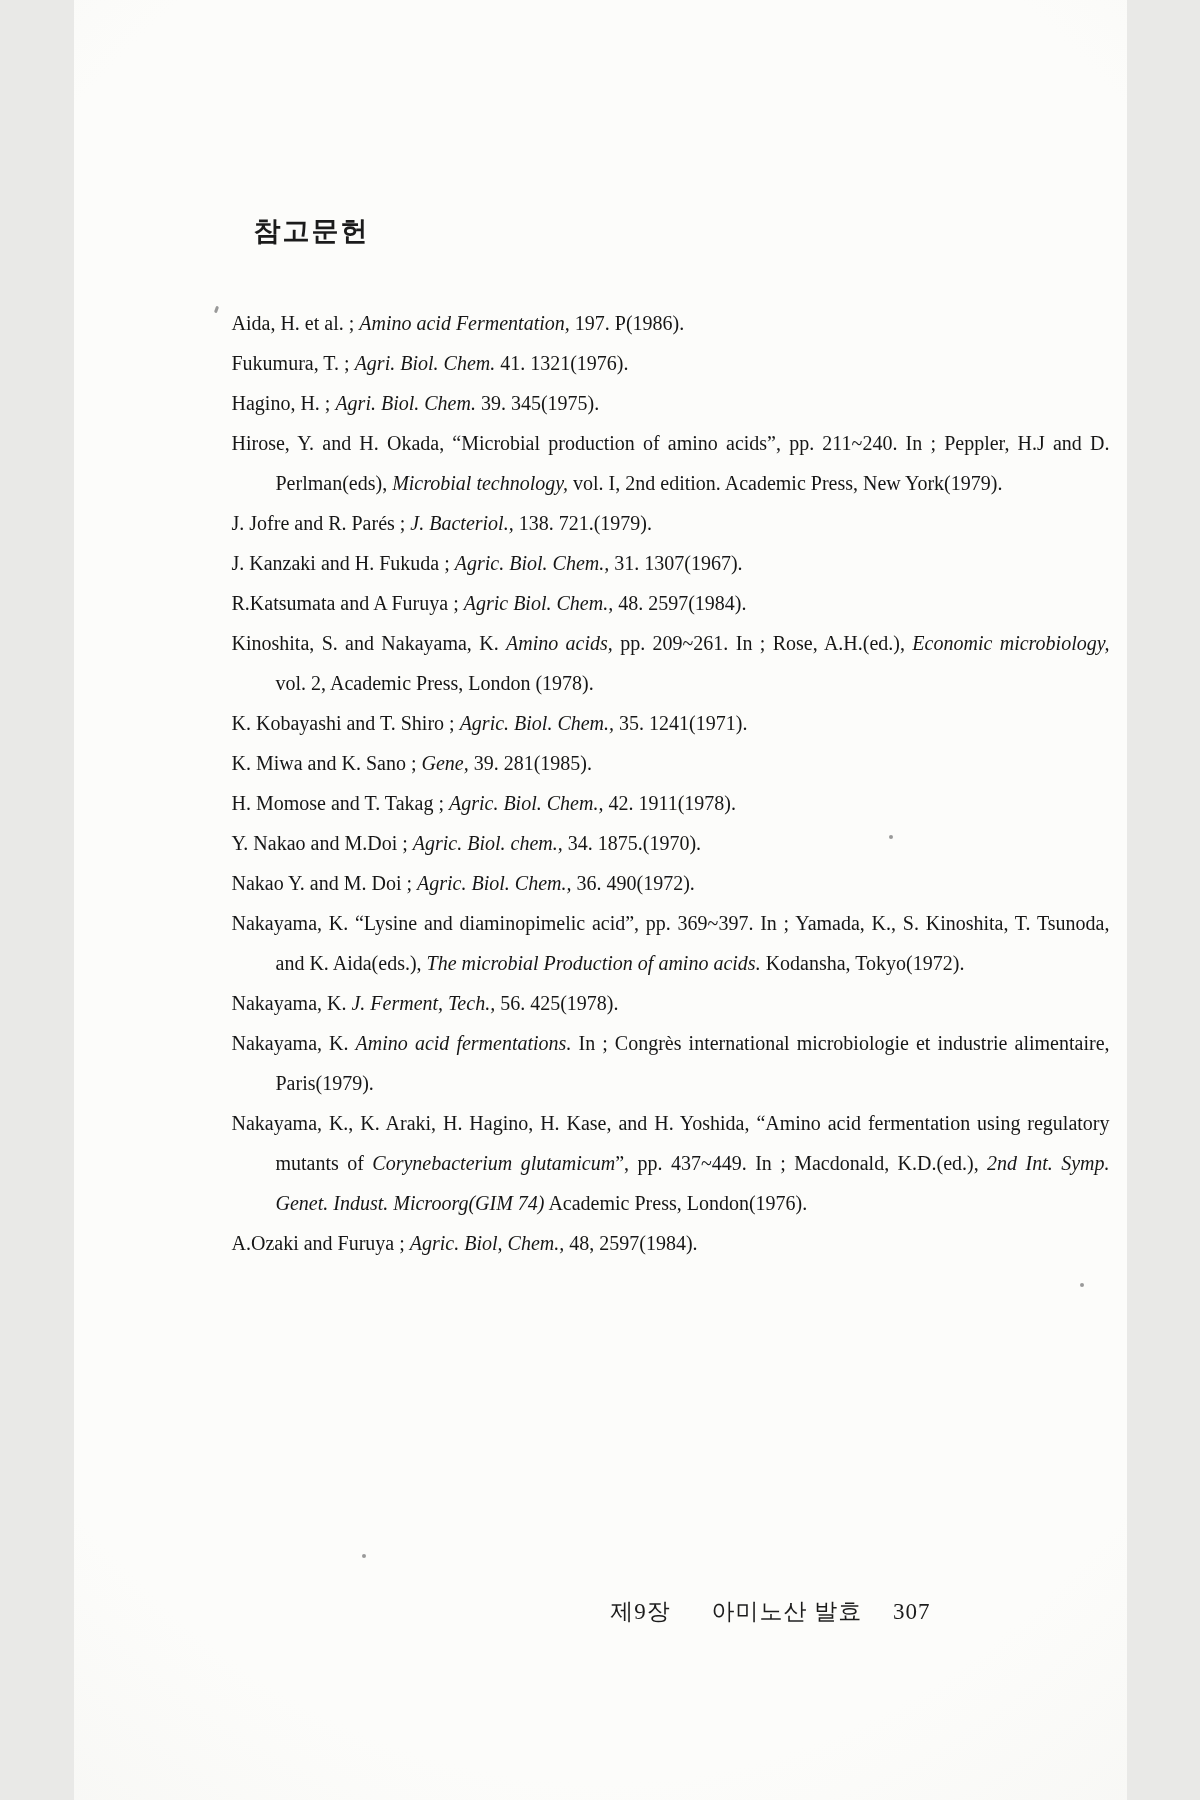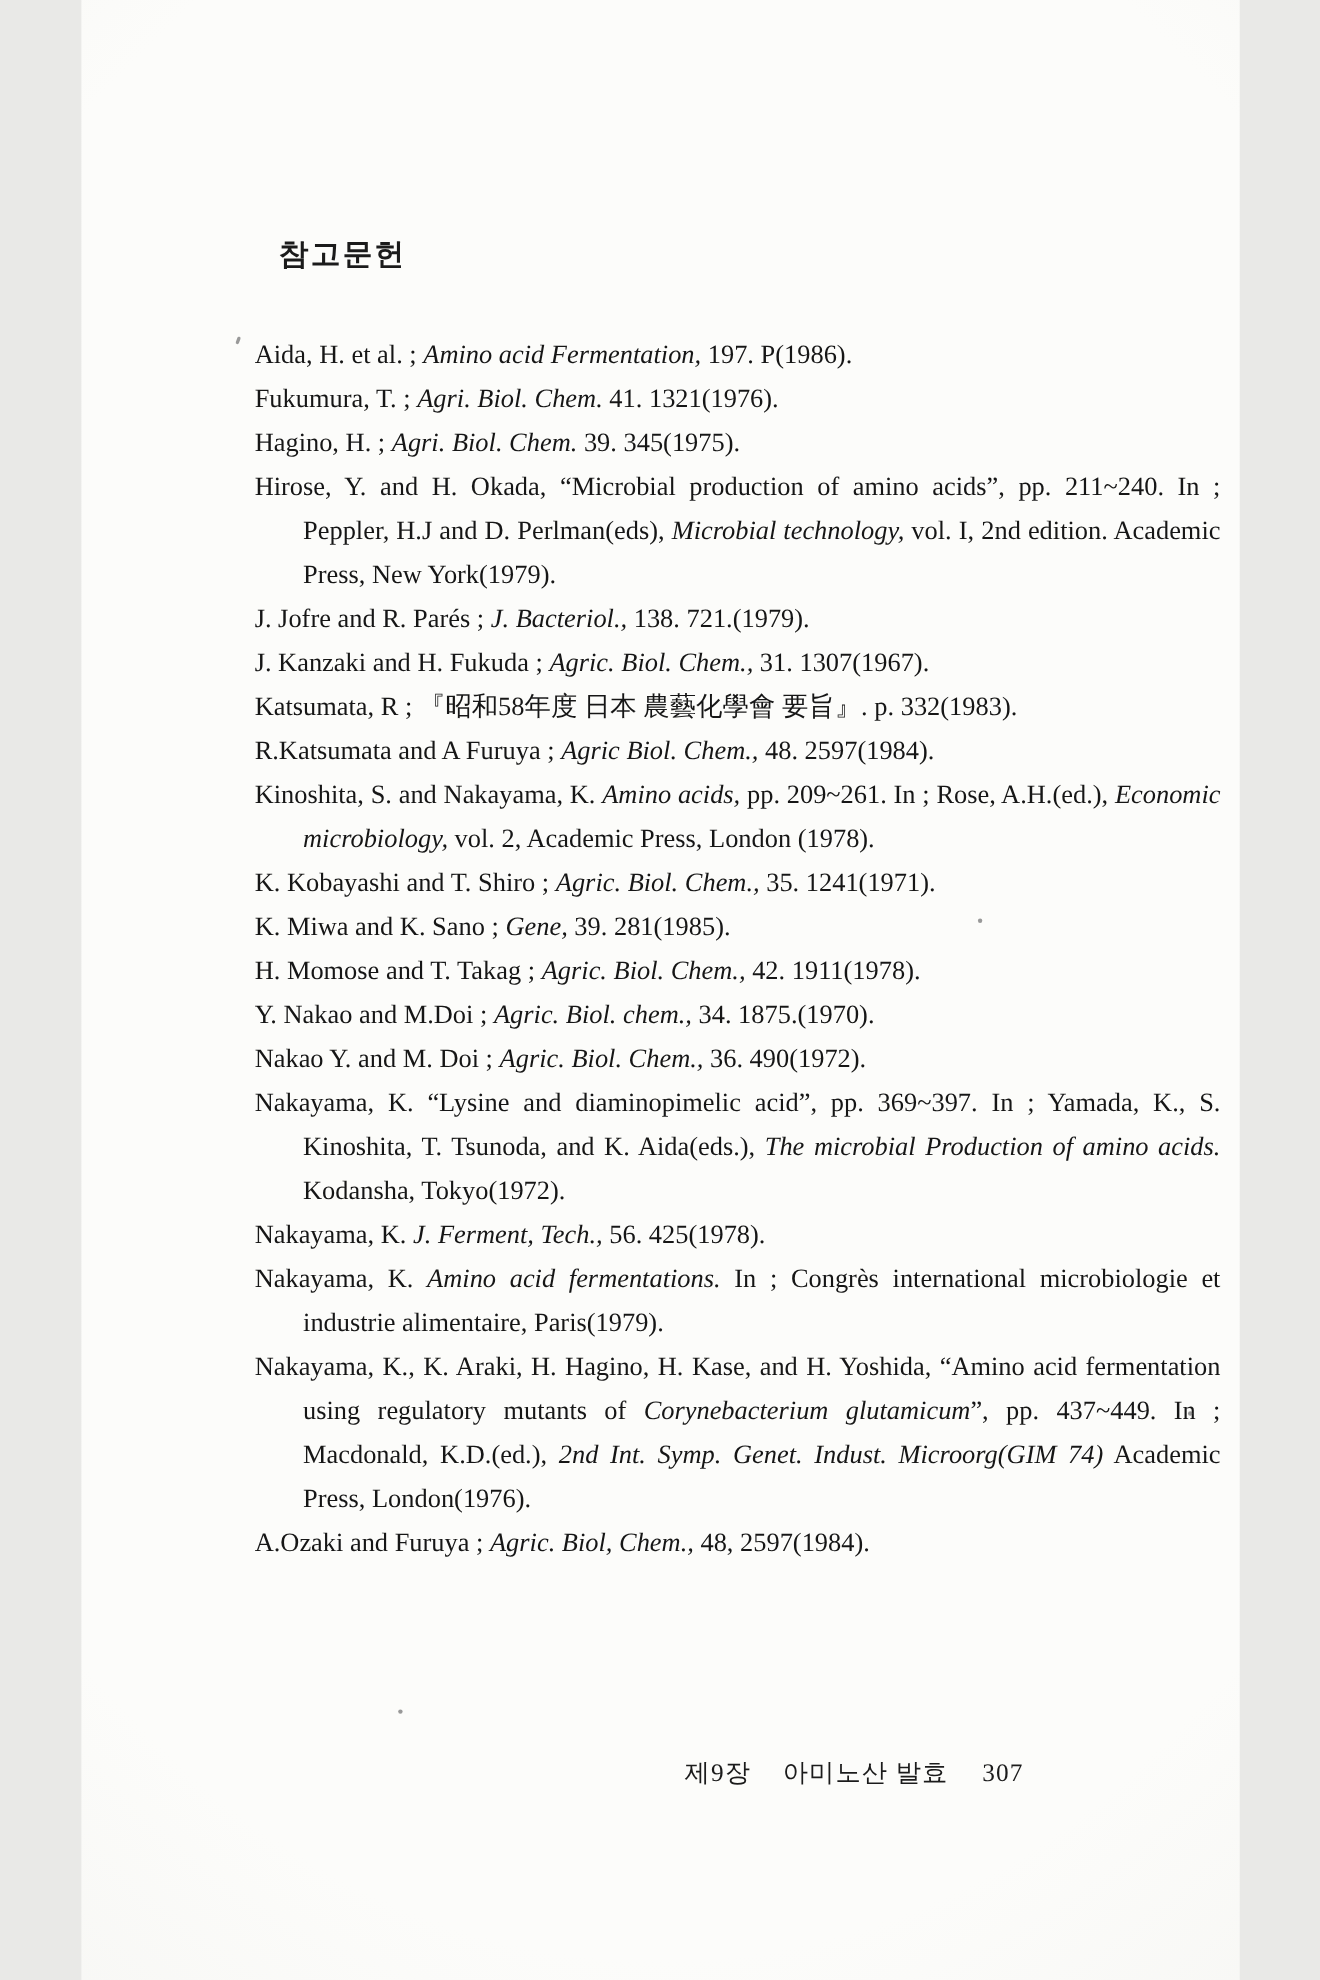--- a/index.html
+++ b/index.html
@@ -26,41 +26,41 @@
     font-size: 27px;
     font-weight: 600;
     letter-spacing: 2px;
     color: #1b1b1b;
   }
   .refs {
     position: absolute;
     left: 158px;
     top: 303px;
     width: 878px;
-    font-size: 24px;
+    font-size: 20px;
     line-height: 40px;
     text-align: justify;
   }
   .ref {
     padding-left: 44px;
     text-indent: -44px;
   }
   .ref i {
     font-style: italic;
   }
   .footer {
     position: absolute;
     top: 1596px;
     right: 196px;
     font-size: 23px;
     letter-spacing: 1px;
     color: #1b1b1b;
     white-space: nowrap;
   }
-  .footer .chapter { margin-right: 22px; }
+  .footer .chapter { margin-right: 34px; }
   .footer .title   { margin-right: 24px; }
   .speck {
     position: absolute;
     background: #6f6f6f;
     border-radius: 50%;
     opacity: 0.7;
   }
 </style>
 </head>
 <body>
@@ -69,21 +69,20 @@
 
   <div class="heading">참고문헌</div>
 
   <div class="refs">
       <div class="ref"><span>Aida, H. et al. ; </span><i>Amino acid Fermentation,</i><span> 197. P(1986).</span></div>
       <div class="ref"><span>Fukumura, T. ; </span><i>Agri. Biol. Chem.</i><span> 41. 1321(1976).</span></div>
       <div class="ref"><span>Hagino, H. ; </span><i>Agri. Biol. Chem.</i><span> 39. 345(1975).</span></div>
       <div class="ref"><span>Hirose, Y. and H. Okada, “Microbial production of amino acids”, pp. 211~240. In ; Peppler, H.J and D. Perlman(eds), </span><i>Microbial technology,</i><span> vol. I, 2nd edition. Academic Press, New York(1979).</span></div>
       <div class="ref"><span>J. Jofre and R. Parés ; </span><i>J. Bacteriol.,</i><span> 138. 721.(1979).</span></div>
       <div class="ref"><span>J. Kanzaki and H. Fukuda ; </span><i>Agric. Biol. Chem.,</i><span> 31. 1307(1967).</span></div>
-      <div class="ref"><span>Katsumata, R ; 『昭和58年度 日本 農藝化學會 要旨』. p. 332(1983).</span></div>
       <div class="ref"><span>R.Katsumata and A Furuya ; </span><i>Agric Biol. Chem.,</i><span> 48. 2597(1984).</span></div>
       <div class="ref"><span>Kinoshita, S. and Nakayama, K. </span><i>Amino acids,</i><span> pp. 209~261. In ; Rose, A.H.(ed.), </span><i>Economic microbiology,</i><span> vol. 2, Academic Press, London (1978).</span></div>
       <div class="ref"><span>K. Kobayashi and T. Shiro ; </span><i>Agric. Biol. Chem.,</i><span> 35. 1241(1971).</span></div>
       <div class="ref"><span>K. Miwa and K. Sano ; </span><i>Gene,</i><span> 39. 281(1985).</span></div>
       <div class="ref"><span>H. Momose and T. Takag ; </span><i>Agric. Biol. Chem.,</i><span> 42. 1911(1978).</span></div>
       <div class="ref"><span>Y. Nakao and M.Doi ; </span><i>Agric. Biol. chem.,</i><span> 34. 1875.(1970).</span></div>
       <div class="ref"><span>Nakao Y. and M. Doi ; </span><i>Agric. Biol. Chem.,</i><span> 36. 490(1972).</span></div>
       <div class="ref"><span>Nakayama, K. “Lysine and diaminopimelic acid”, pp. 369~397. In ; Yamada, K., S. Kinoshita, T. Tsunoda, and K. Aida(eds.), </span><i>The microbial Production of amino acids.</i><span> Kodansha, Tokyo(1972).</span></div>
       <div class="ref"><span>Nakayama, K. </span><i>J. Ferment, Tech.,</i><span> 56. 425(1978).</span></div>
       <div class="ref"><span>Nakayama, K. </span><i>Amino acid fermentations.</i><span> In ; Congrès international microbiologie et industrie alimentaire, Paris(1979).</span></div>

